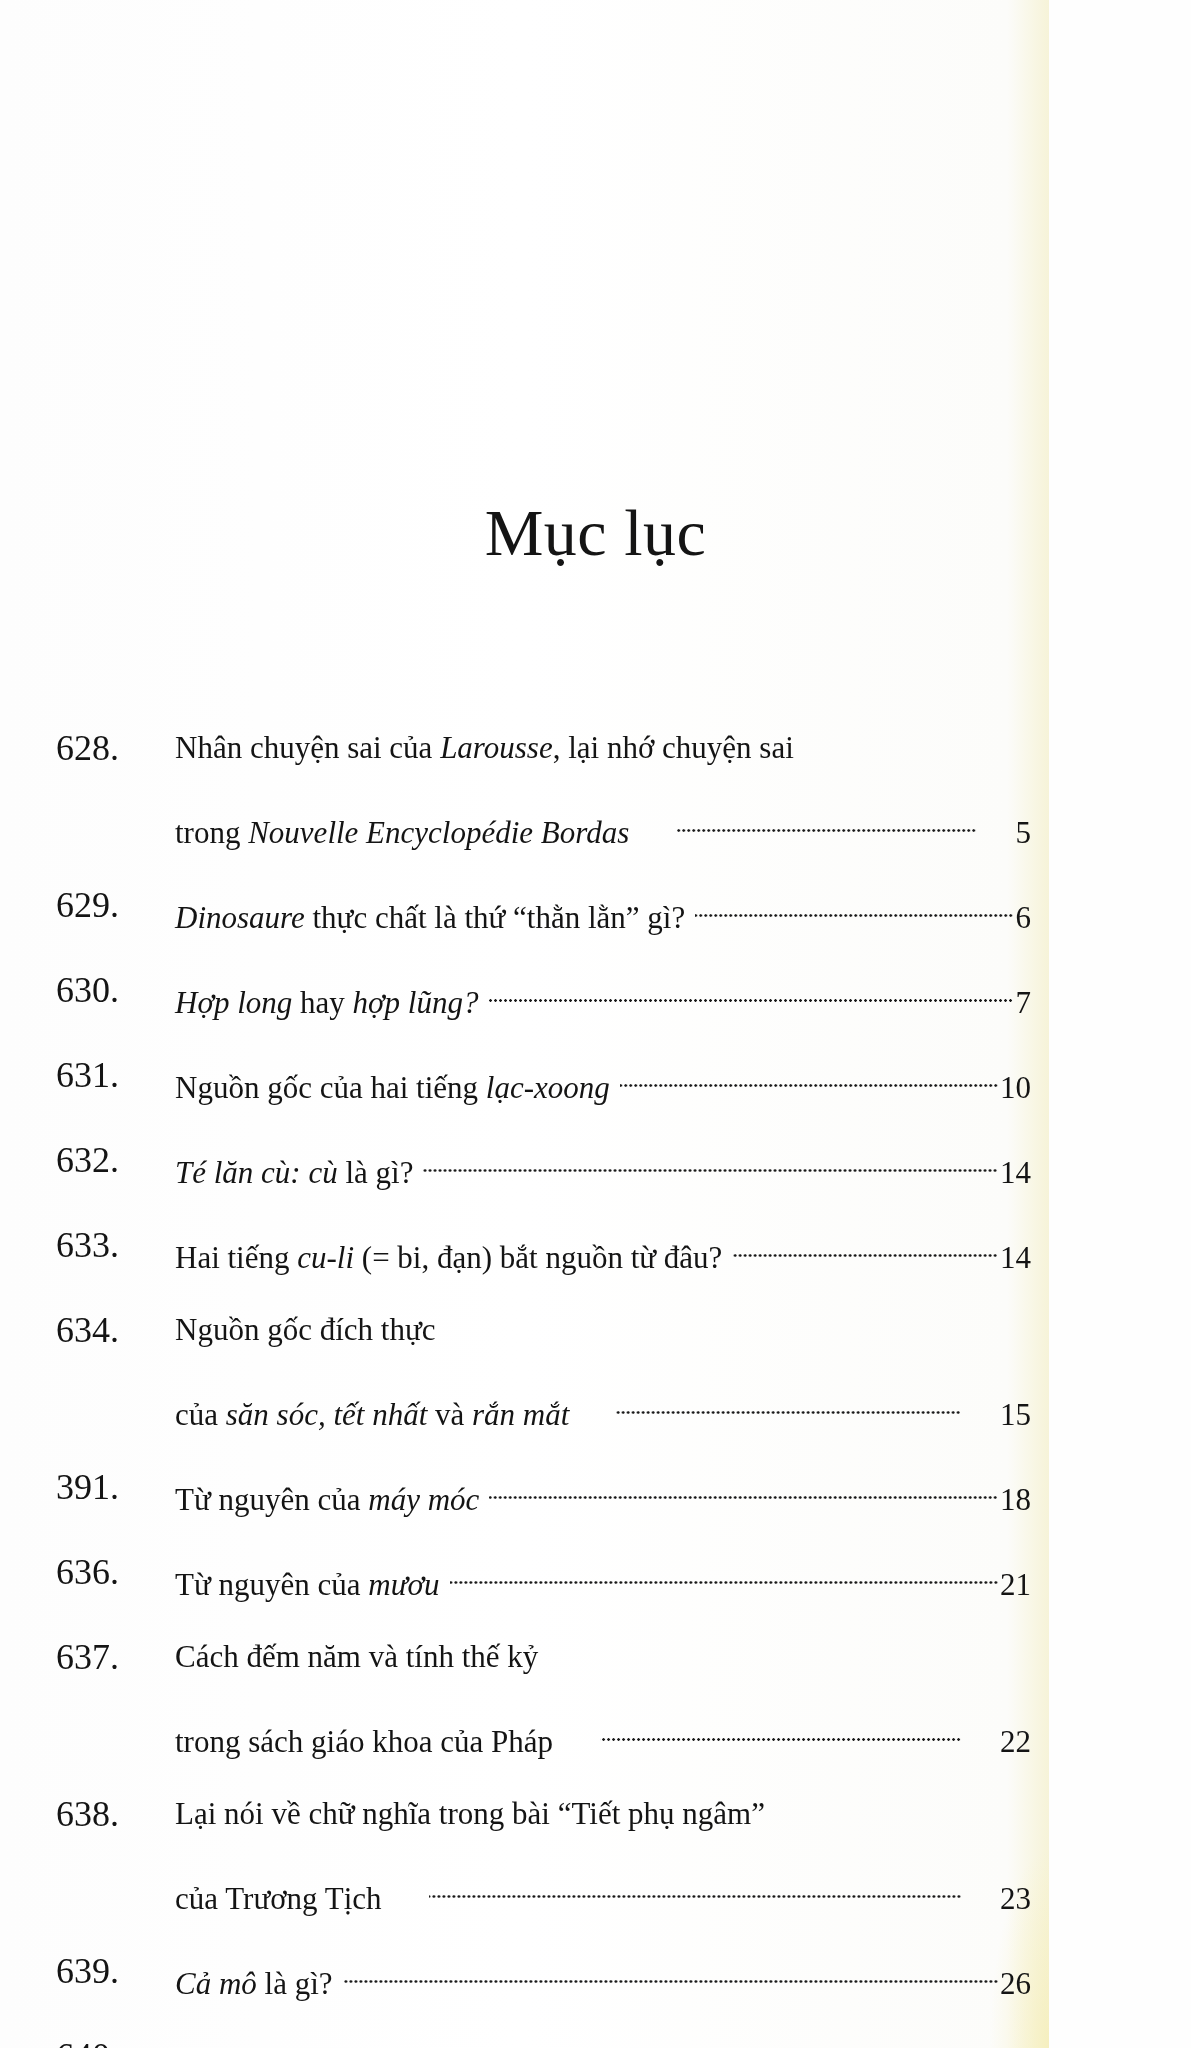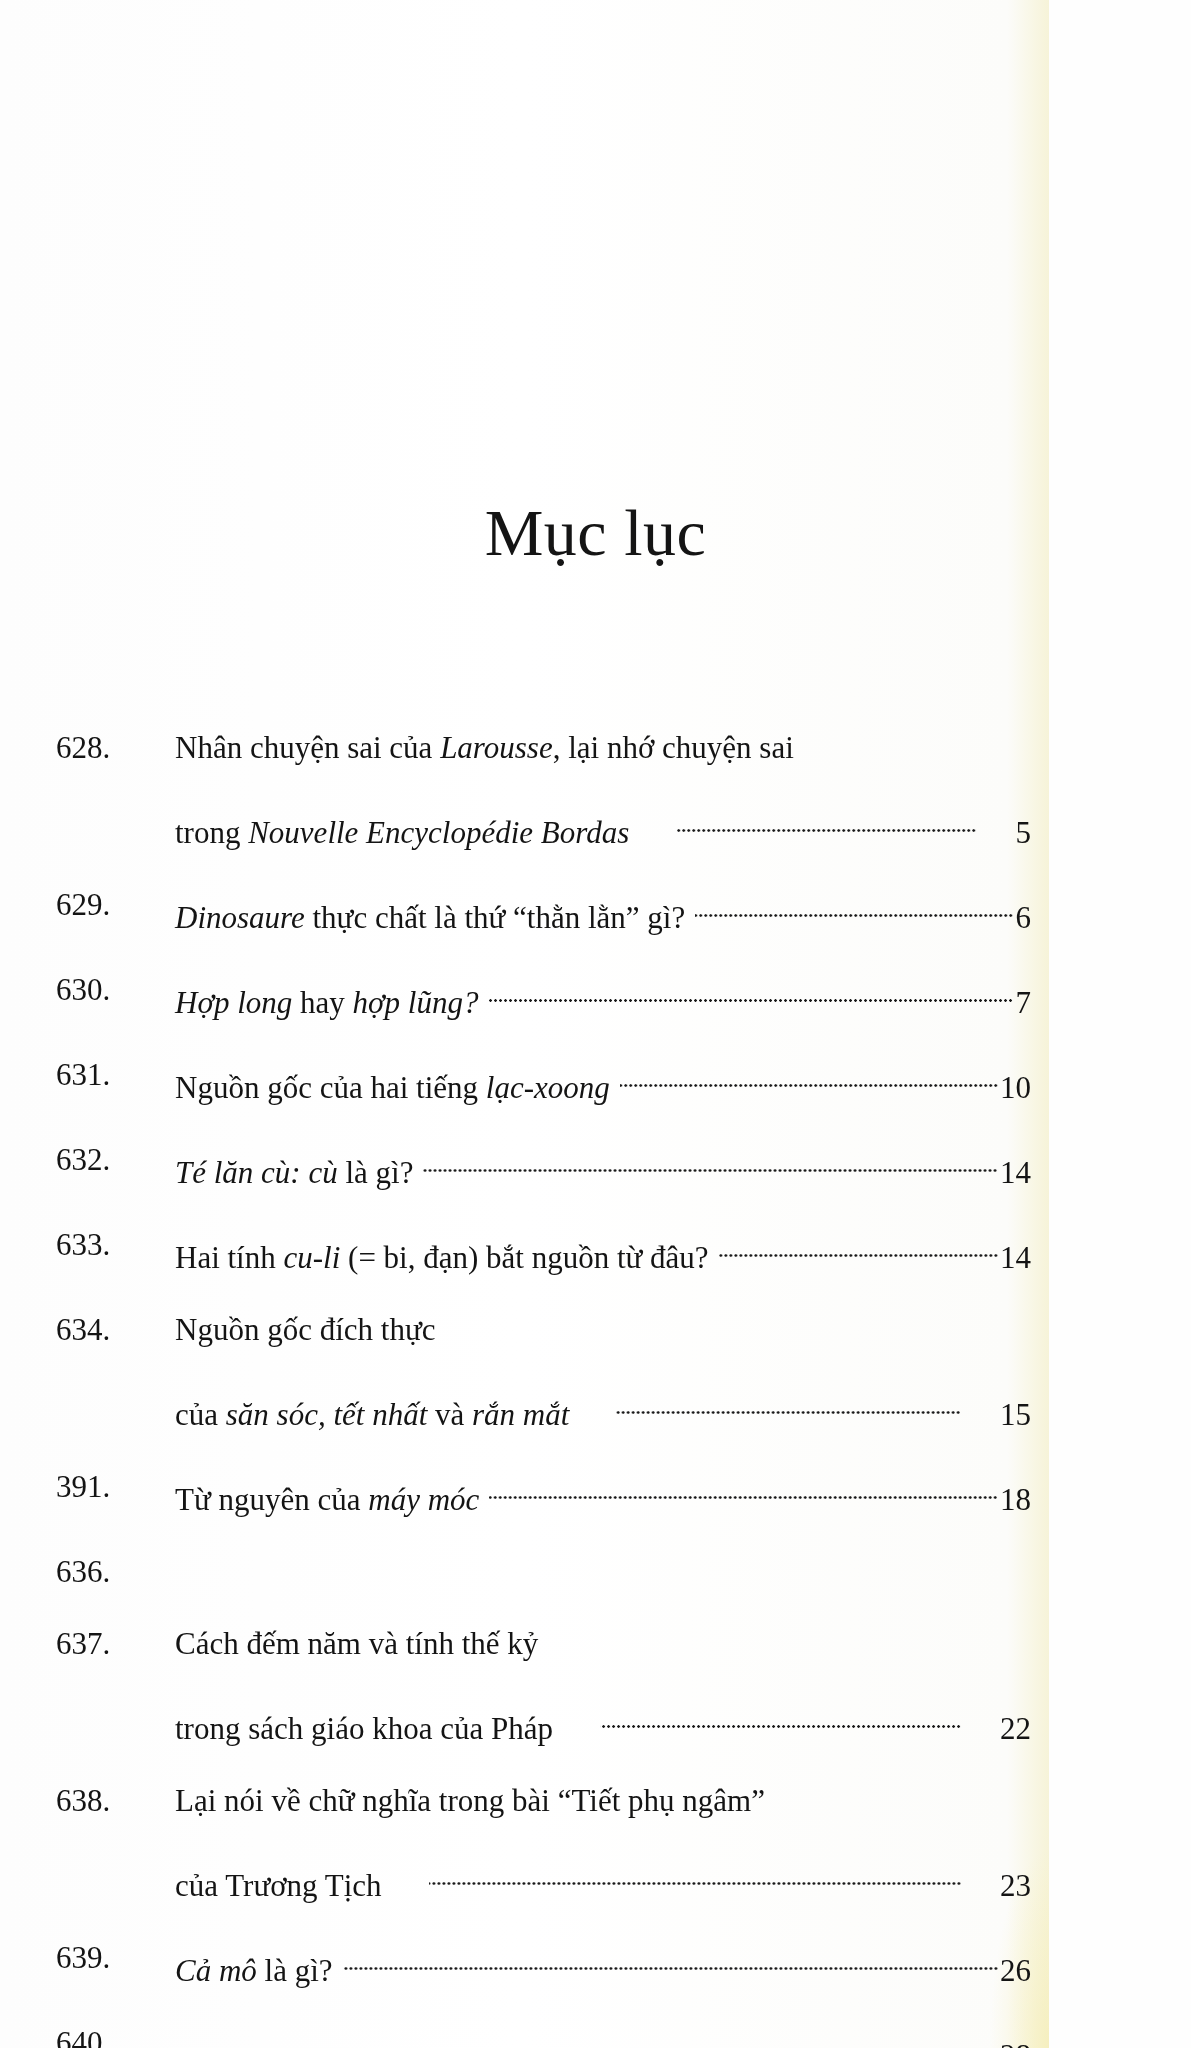--- a/index.html
+++ b/index.html
@@ -51,21 +51,21 @@
     }
     .entry {
       display: flex;
       flex-direction: row;
       align-items: flex-start;
       margin-bottom: 26px;
     }
     .num {
       width: 107px;
       flex: 0 0 107px;
-      font-size: 31px;
+      font-size: 36px;
       line-height: 46px;
     }
     .body {
       flex: 1;
       font-size: 31px;
       line-height: 46px;
     }
     .line {
       display: flex;
       flex-direction: row;
@@ -161,21 +161,21 @@
             <span class="txt"><i>Té lăn cù: cù</i><span> là gì?</span></span>
             <span class="leader"></span>
             <span class="page-num">14</span>
           </div>
         </div>
       </div>
       <div class="entry">
         <div class="num">633.</div>
         <div class="body">
           <div class="line">
-            <span class="txt"><span>Hai tính </span><i>cu-li</i><span> (= bi, đạn) bắt nguồn từ đâu?</span></span>
+            <span class="txt"><span>Hai tiếng </span><i>cu-li</i><span> (= bi, đạn) bắt nguồn từ đâu?</span></span>
             <span class="leader"></span>
             <span class="page-num">14</span>
           </div>
         </div>
       </div>
       <div class="entry">
         <div class="num">634.</div>
         <div class="body">
           <div class="line">
             <span class="txt"><span>Nguồn gốc đích thực</span></span>
@@ -192,20 +192,27 @@
         <div class="body">
           <div class="line">
             <span class="txt"><span>Từ nguyên của </span><i>máy móc</i></span>
             <span class="leader"></span>
             <span class="page-num">18</span>
           </div>
         </div>
       </div>
       <div class="entry">
         <div class="num">636.</div>
+        <div class="body">
+          <div class="line">
+            <span class="txt"><span>Từ nguyên của </span><i>mươu</i></span>
+            <span class="leader"></span>
+            <span class="page-num">21</span>
+          </div>
+        </div>
       </div>
       <div class="entry">
         <div class="num">637.</div>
         <div class="body">
           <div class="line">
             <span class="txt"><span>Cách đếm năm và tính thế kỷ</span></span>
           </div>
           <div class="line">
             <span class="txt"><span>trong sách giáo khoa của Pháp</span></span>
             <span class="leader"></span>

